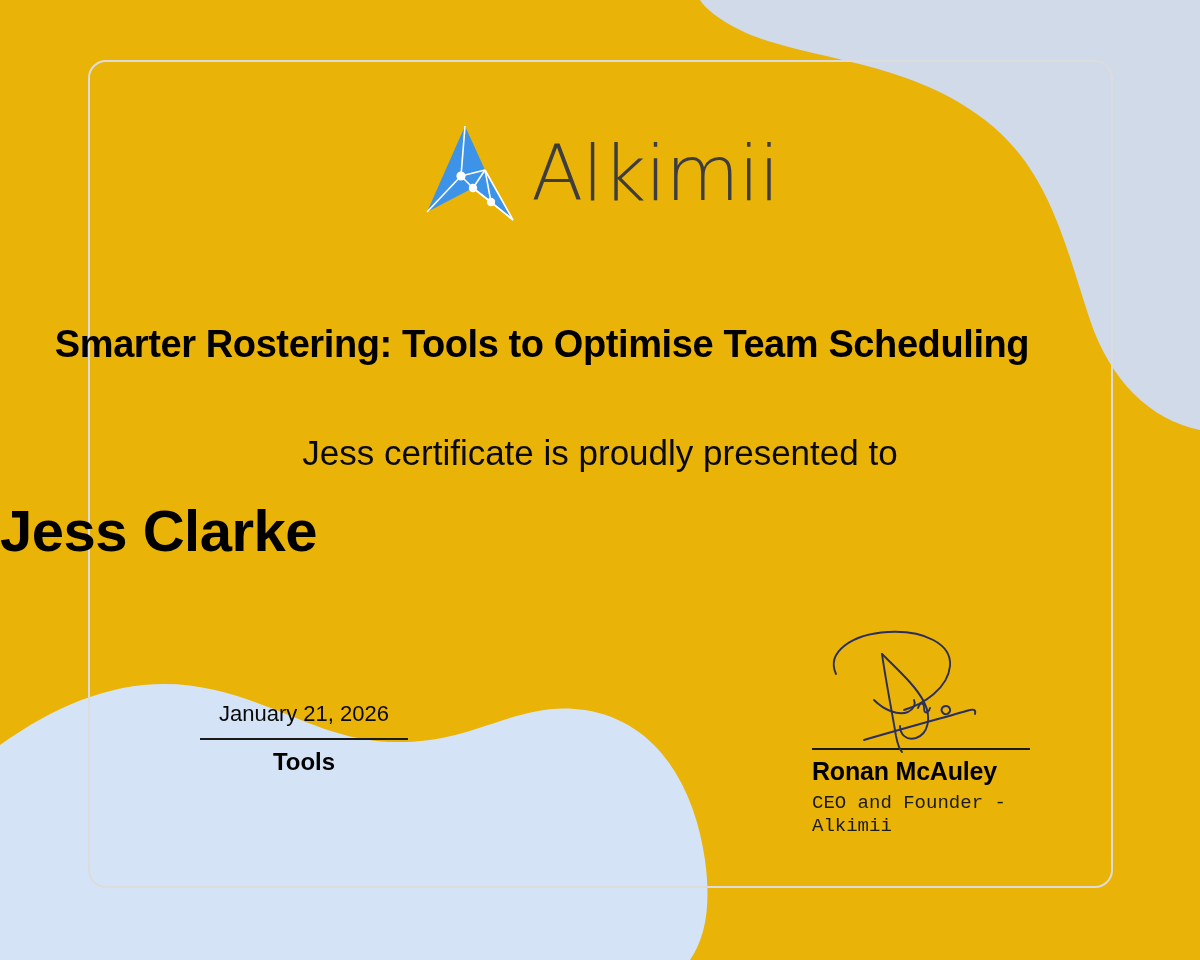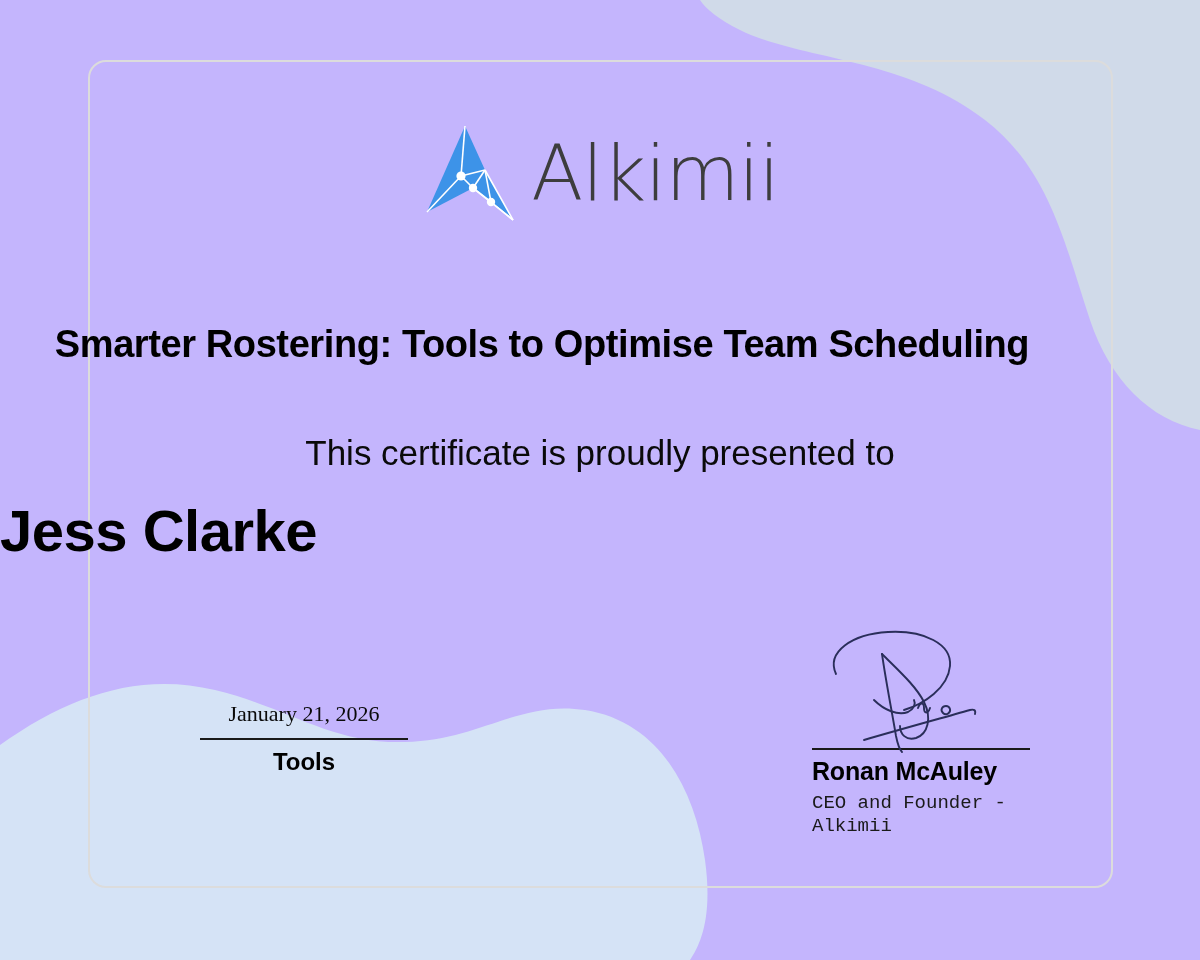--- a/index.html
+++ b/index.html
@@ -9,21 +9,21 @@
   }
   body {
     font-family: "Liberation Sans", sans-serif;
   }
 
   #certificate {
     position: relative;
     width: 1200px;
     height: 960px;
     overflow: hidden;
-    background: #c4b5fd;
+    background: #eab308;
   }
 
   
   .blob-layer {
     position: absolute;
     inset: 0;
     width: 1200px;
     height: 960px;
     pointer-events: none;
   }
@@ -116,21 +116,21 @@
 
   
   .date-block {
     position: absolute;
     left: 200px;
     top: 700px;
     width: 208px;
     text-align: center;
   }
   .date-value {
-    font-family: Liberation Serif, serif;
+    font-family: Liberation Sans, sans-serif;
     font-size: 22px;
     font-weight: normal;
     color: #0a0a0a;
     line-height: 1.25;
     padding-bottom: 10px;
   }
   .rule {
     height: 0;
     border-top: 2px solid #1a1a1a;
     width: 100%;
@@ -229,21 +229,21 @@
         <circle cx="40" cy="52" r="4.6"></circle>
         <circle cx="52" cy="64" r="4.2"></circle>
         <circle cx="70" cy="78" r="4.2"></circle>
       </g>
     </svg>
     <span class="logo-word">Alkimii</span>
   </div>
 
   <div class="title">Smarter Rostering: Tools to Optimise Team Scheduling</div>
 
-  <div class="presented-to">This certificate is proudly presented to</div>
+  <div class="presented-to">Jess certificate is proudly presented to</div>
 
   <div class="recipient">Jess Clarke</div>
 
   <div class="date-block">
     <div class="date-value">January 21, 2026</div>
     <div class="rule"></div>
     <div class="date-label">Tools</div>
   </div>
 
   <div class="sign-block">

